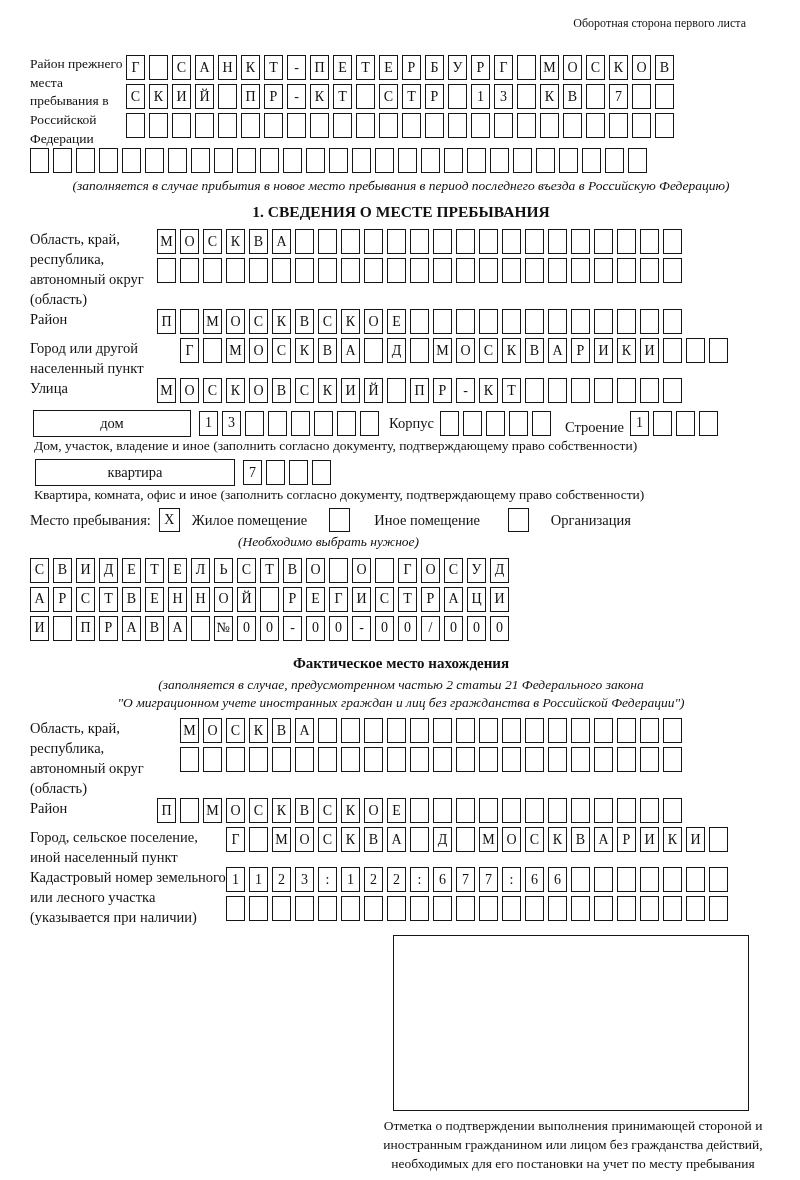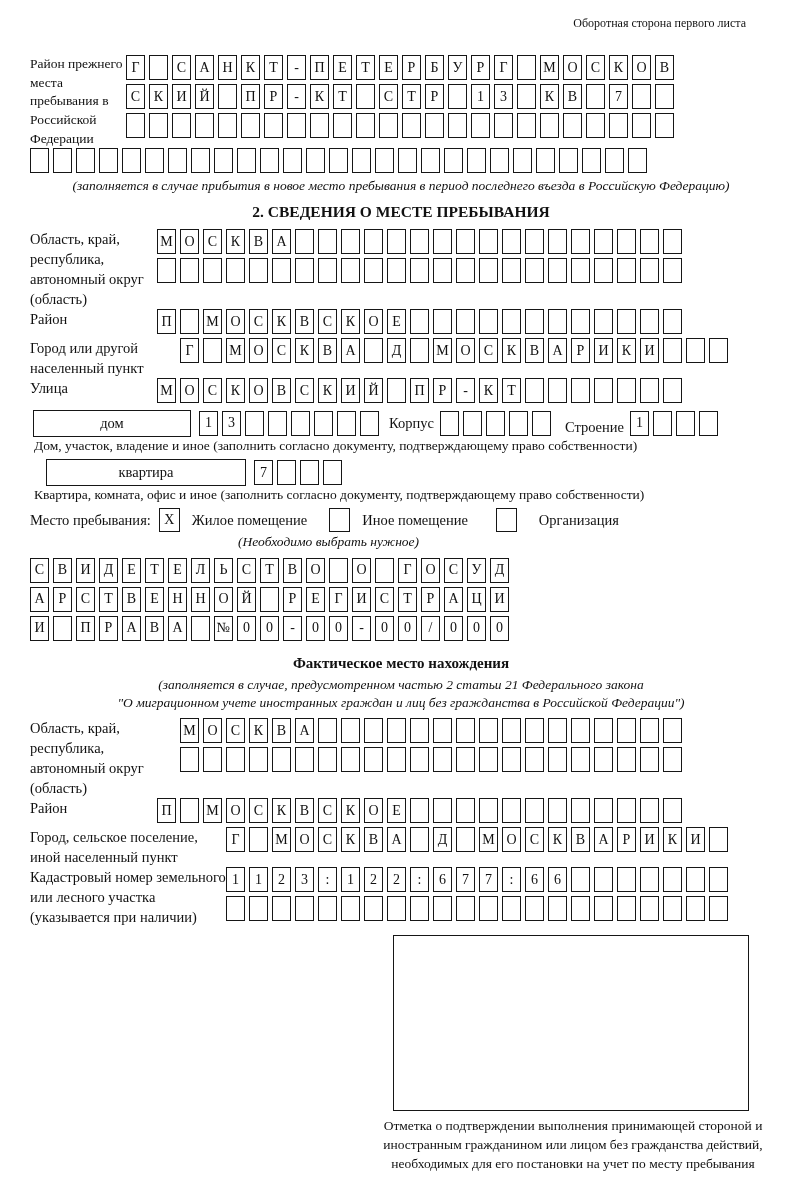--- a/index.html
+++ b/index.html
@@ -153,21 +153,21 @@
     <span class="cb"></span>
     <span class="cb"></span>
     <span class="cb"></span>
     <span class="cb"></span>
     <span class="cb"></span>
     <span class="cb"></span>
     <span class="cb"></span>
   </div>
 <div class="caption" style="margin:1px 0 8px 0;">(заполняется в случае прибытия в новое место пребывания в период последнего въезда в Российскую Федерацию)</div>
 
-<div class="sec-title">2. СВЕДЕНИЯ О МЕСТЕ ПРЕБЫВАНИЯ</div>
+<div class="sec-title">1. СВЕДЕНИЯ О МЕСТЕ ПРЕБЫВАНИЯ</div>
 
 <div class="fieldrow">
   <div class="lblcol label w-a">Область, край, республика, автономный округ (область)</div>
   <div class="boxcol">
     <div class="boxrow">
         <span class="cb">М</span>
         <span class="cb">О</span>
         <span class="cb">С</span>
         <span class="cb">К</span>
         <span class="cb">В</span>
@@ -330,36 +330,36 @@
   <div class="boxrow" style="margin:0;">
       <span class="cb">1</span>
       <span class="cb"></span>
       <span class="cb"></span>
       <span class="cb"></span>
     </div>
 </div>
 <div class="caption-left">Дом, участок, владение и иное (заполнить согласно документу, подтверждающему право собственности)</div>
 
 <div class="inlinerow">
-  <div class="widebox" style="width:200px;margin-left:16px;">квартира</div>
+  <div class="widebox" style="width:200px;margin-left:5px;">квартира</div>
   <div class="boxrow" style="margin:0 0 0 8px;">
       <span class="cb">7</span>
       <span class="cb"></span>
       <span class="cb"></span>
       <span class="cb"></span>
     </div>
 </div>
 <div class="caption-left">Квартира, комната, офис и иное (заполнить согласно документу, подтверждающему право собственности)</div>
 
 <div class="inlinerow" style="margin-top:2px;">
   <div class="label">Место пребывания:</div>
   <div class="chk" style="margin-left:8px;">X</div>
   <div class="label" style="margin-left:12px;">Жилое помещение</div>
   <div class="chk" style="margin-left:22px;"></div>
-  <div class="label" style="margin-left:12px;">Иное помещение</div>
+  <div class="label" style="margin-left:24px;">Иное помещение</div>
   <div class="chk" style="margin-left:28px;"></div>
   <div class="label" style="margin-left:22px;">Организация</div>
 </div>
 <div class="caption" style="text-align:left;margin:1px 0 6px 208px;">(Необходимо выбрать нужное)</div>
 
 <div class="fieldrow">
   <div class="boxcol">
     <div class="boxrow">
         <span class="cb">С</span>
         <span class="cb">В</span>

